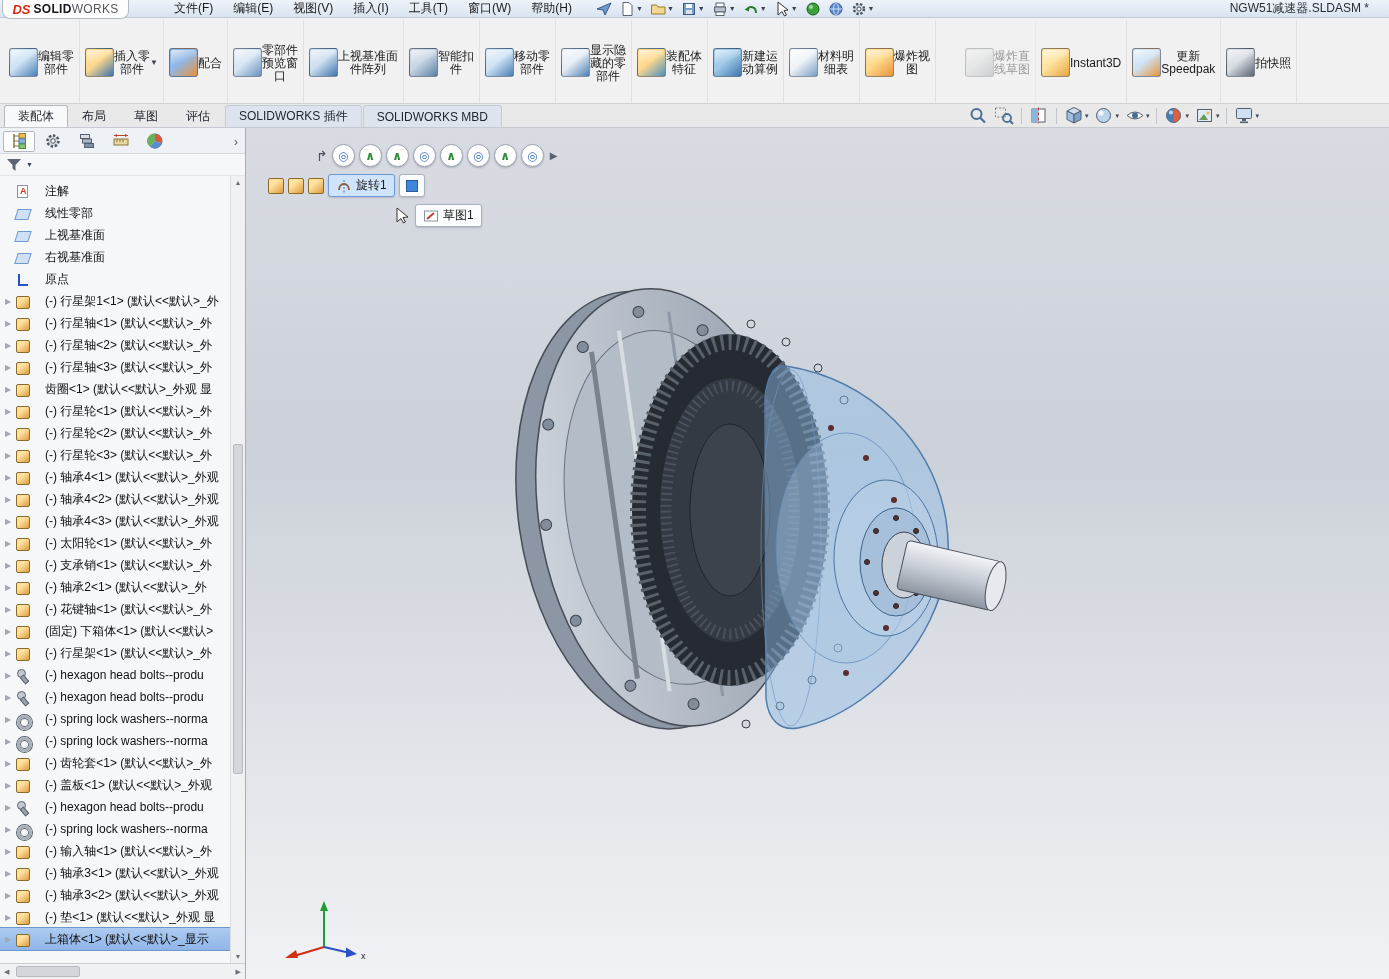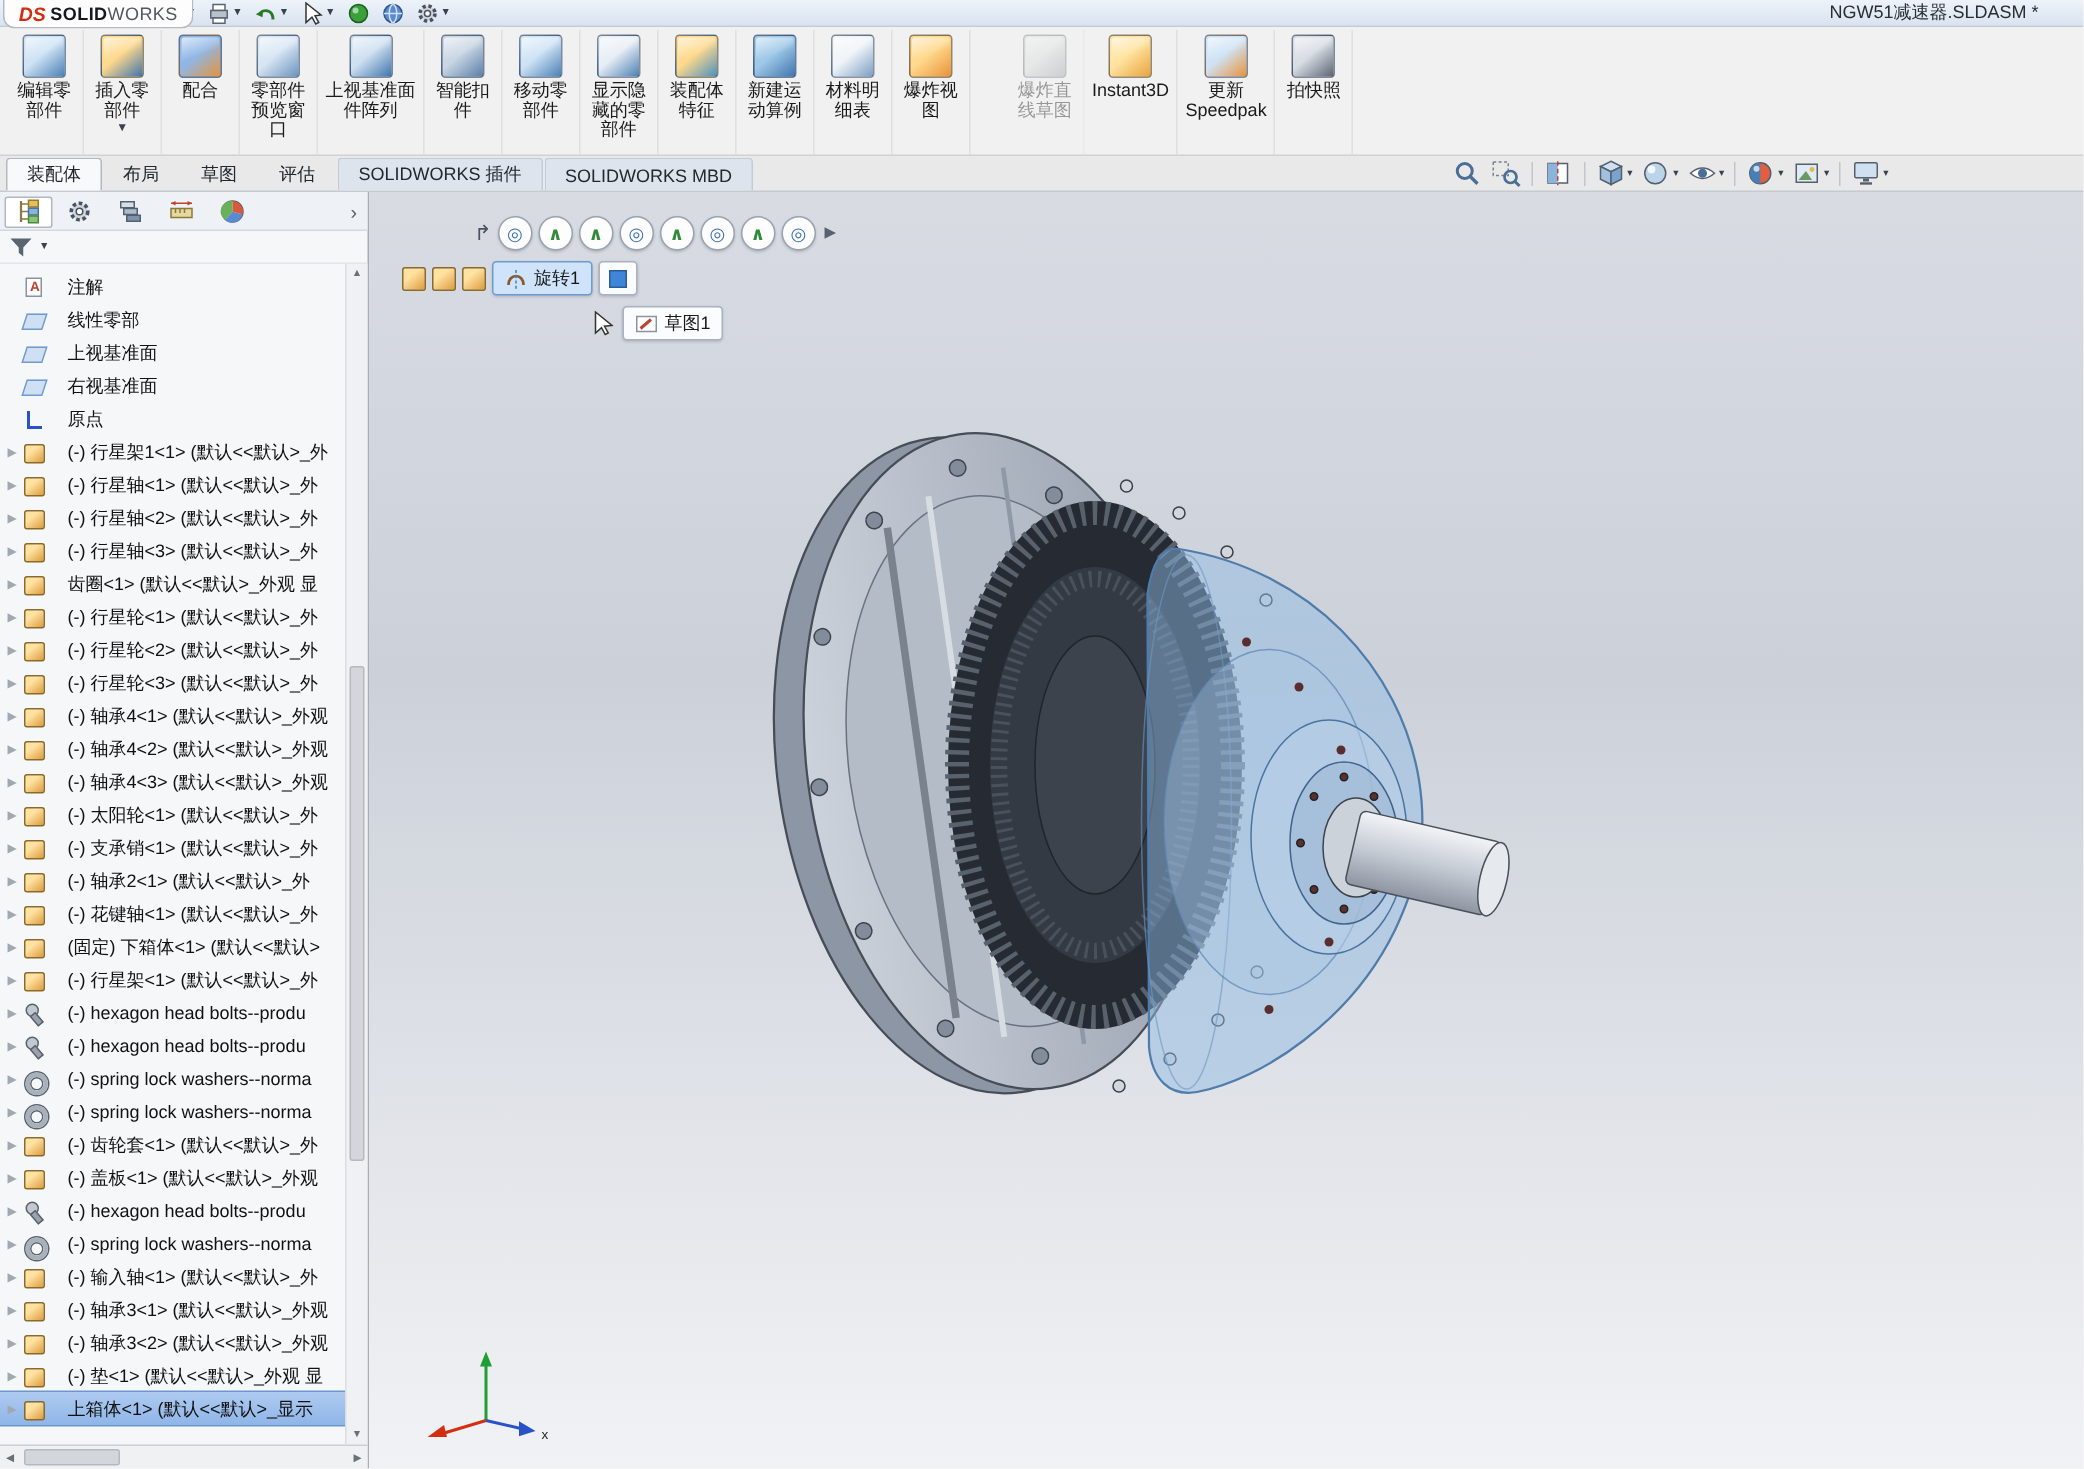--- a/index.html
+++ b/index.html
@@ -11,25 +11,25 @@
   .titlebar { height:18px; background:linear-gradient(#eef3f9,#d9e3f0); border-bottom:1px solid #c2cbd6; display:flex; align-items:center; position:relative; z-index:30; }
   .logocard { position:absolute; left:2px; top:0; width:127px; height:19px; background:#fdfdfd; border:1px solid #b4bac2; border-top:none; border-radius:0 0 8px 8px; display:flex; align-items:center; justify-content:center; gap:3px; }
   .ds { color:#d42e12; font-weight:bold; font-style:italic; font-size:13px; }
   .sw-solid { font-weight:bold; color:#16181c; letter-spacing:.3px; }
   .sw-works { color:#54585e; letter-spacing:.3px; }
   .menus { display:flex; gap:16px; margin-left:172px; }
   .menu { cursor:default; padding:1px 2px; }
   .qicons { display:flex; align-items:center; gap:3px; margin-left:20px; }
   .qi { display:flex; align-items:center; gap:1px; padding:0 2px; height:17px; }
   .caret { font-size:7px; color:#3a4250; line-height:1; }
-  .doctitle { margin-left:auto; margin-right:30px; color:#2a2e34; white-space:nowrap; }
+  .doctitle { margin-left:auto; margin-right:20px; color:#2a2e34; white-space:nowrap; }
 
   
   .ribbon { height:86px; background:#f1f1f1; border-bottom:1px solid #d2d2d2; display:flex; align-items:stretch; padding:2px 2px 0 4px; }
-  .rbtn { min-width:52px; padding:3px 5px 0; border-right:1px solid #e0e0e0; display:flex; flex-direction:column; align-items:center; cursor:default; }
+  .rbtn { min-width:52px; padding:3px 5px 0; border-right:1px solid #e0e0e0; display:flex; flex-direction:row; align-items:center; cursor:default; }
   .ricon { width:29px; height:29px; border:1px solid rgba(55,65,85,.55); border-radius:3px; background:linear-gradient(140deg,var(--c1) 45%,var(--c2)); position:relative; flex:none; margin-bottom:2px; }
   .ricon::after { content:""; position:absolute; inset:1px; border-radius:2px; background:linear-gradient(160deg,rgba(255,255,255,.7),rgba(255,255,255,0) 48%); }
   .rlabel { white-space:pre-line; text-align:center; line-height:13px; font-size:12px; }
   .rcaret { font-size:8px; color:#3a4250; height:10px; line-height:10px; }
   .rbtn[data-enabled="0"] { opacity:.42; filter:grayscale(.7);margin-left:24px; }
 
   
   .tabsrow { height:24px; background:#e9e9e9; border-bottom:1px solid #c6cad0; display:flex; align-items:flex-end; padding-left:4px; position:relative; z-index:20; }
   .ctab { height:22px; padding:0 13px; display:flex; align-items:center; border:1px solid transparent; border-bottom:none; color:#24282e; cursor:default; }
   .ctab[data-active="1"] { background:#f8f9fb; border-color:#b2b8c0; border-radius:3px 3px 0 0; }
@@ -101,20 +101,30 @@
 </head>
 <body>
 
 <div class="app">
 
   <div class="titlebar">
     <div class="logocard">
       <span class="ds">DS</span>
       <span><span class="sw-solid">SOLID</span><span class="sw-works">WORKS</span></span>
     </div>
+    <div class="menus">
+
+    <span class="menu">文件(F)</span>
+        <span class="menu">编辑(E)</span>
+        <span class="menu">视图(V)</span>
+        <span class="menu">插入(I)</span>
+        <span class="menu">工具(T)</span>
+        <span class="menu">窗口(W)</span>
+        <span class="menu">帮助(H)</span>
+      </div>
     <div class="qicons">
       <span class="qi">
           <svg class="ic" width="16" height="16">
             <polygon points="1,8 15,2 9,14 7,9" fill="#6a9ad0" stroke="#3a5a88"></polygon>
           </svg>
         </span>
       <span class="qi">
           <svg class="ic" width="16" height="16">
             <path d="M4 1.5 h6 l3 3 V14.5 H4 z" fill="#fff" stroke="#5a6472"></path>
           </svg>

